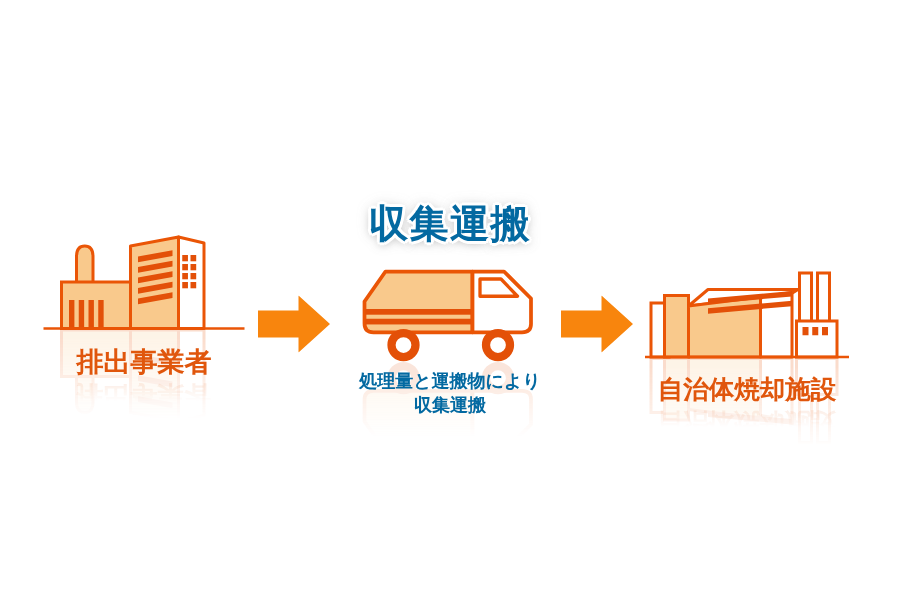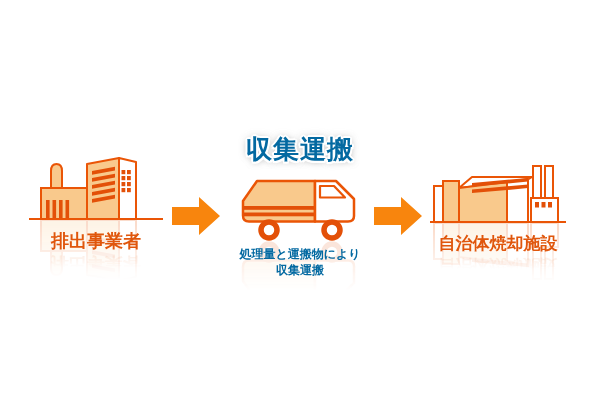--- a/index.html
+++ b/index.html
@@ -5,21 +5,21 @@
   html,body{margin:0;padding:0;background:#fff;}
   .stage{
     position:relative;width:600px;height:400px;background:#ffffff;overflow:hidden;
     font-family:"Liberation Sans","DejaVu Sans",sans-serif;
   }
   svg{display:block;}
   
   .group{position:absolute;}
   .group-left{left:23px;top:145px;width:146px;}
   .group-center{left:218px;top:128px;width:164px;text-align:center;}
-  .group-right{left:425px;top:148px;width:146px;}
+  .group-right{left:425px;top:164px;width:146px;}
   .icon{margin:0 auto;}
   
   .node-label{
     position:absolute;left:0;right:0;text-align:center;
     font-weight:bold;color:#e0560c;white-space:nowrap;z-index:3;
   }
   .label-left{top:84px;font-size:18px;}
   .label-right{top:84px;font-size:17px;}
   .flow-title{
     margin:4px 0 0 0;font-size:26px;font-weight:bold;color:#0369a1;letter-spacing:1px;

